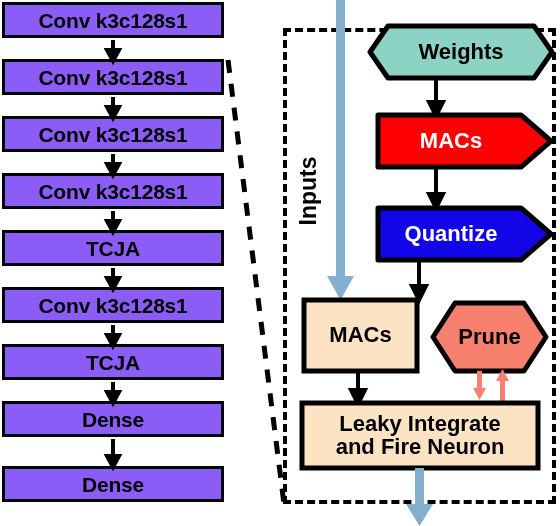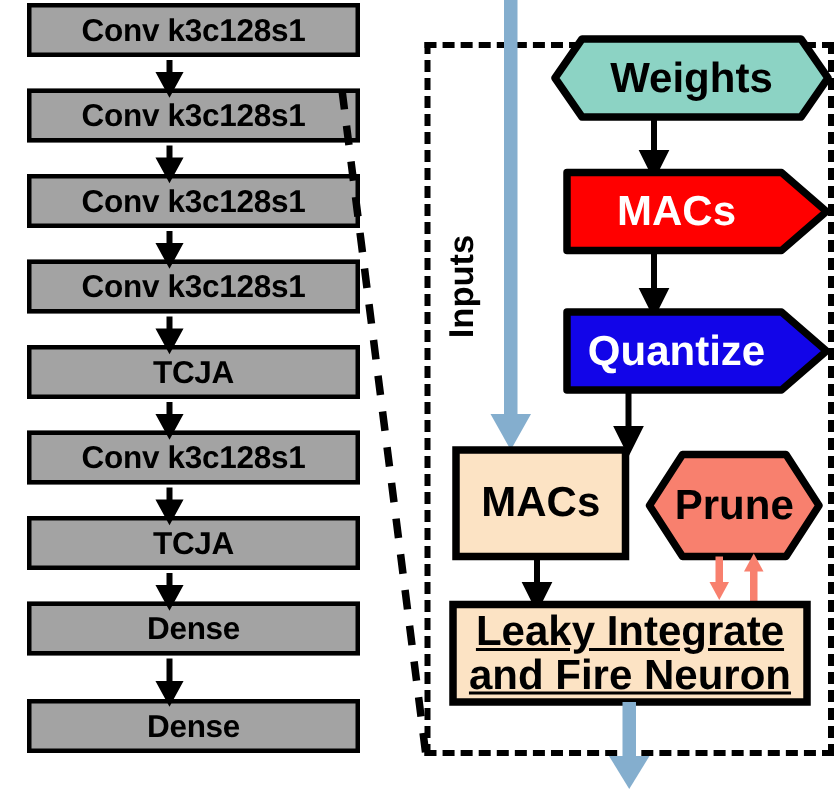--- a/index.html
+++ b/index.html
@@ -30,25 +30,24 @@
     width: 224px;
     height: 522px;
   }
   .layer-box {
     position: absolute;
     left: 0;
     width: 222px;
     height: 36px;
     box-sizing: border-box;
     border: 3px solid #000000;
-    background: #a3a3a3;
+    background: #8b5cf6;
     display: flex;
     align-items: center;
     justify-content: center;
-    margin-left: 16px;
   }
   .layer-label {
     font-size: 21px;
     font-weight: bold;
     color: #000000;
     letter-spacing: -0.2px;
     line-height: 1;
     white-space: nowrap;
   }
 
@@ -67,21 +66,21 @@
   
   .node {
     position: absolute;
     box-sizing: border-box;
     display: flex;
     align-items: center;
     justify-content: center;
     text-align: center;
   }
   .node-label {
-    font-size: 28px;
+    font-size: 22px;
     font-weight: bold;
     line-height: 1.02;
     white-space: pre-line;
   }
 
   
   .inputs-label {
     position: absolute;
     left: 296px;
     top: 200px;
@@ -245,17 +244,17 @@
 
   <div class="node" style="left:378px; top:208px; width:146px; height:52px;">
     <span class="node-label" style="color:#FFFFFF;">Quantize</span>
   </div>
 
   <div class="node" style="left:433px; top:303px; width:113px; height:68px;">
     <span class="node-label" style="color:#000000;">Prune</span>
   </div>
 
   <div class="node" style="left:302px; top:403px; width:236px; height:65px;">
-    <span class="node-label" style="color:#000000;text-decoration:underline;">Leaky Integrate
+    <span class="node-label" style="color:#000000;">Leaky Integrate
 and Fire Neuron</span>
   </div>
 
 </div>
 
 </body></html>

